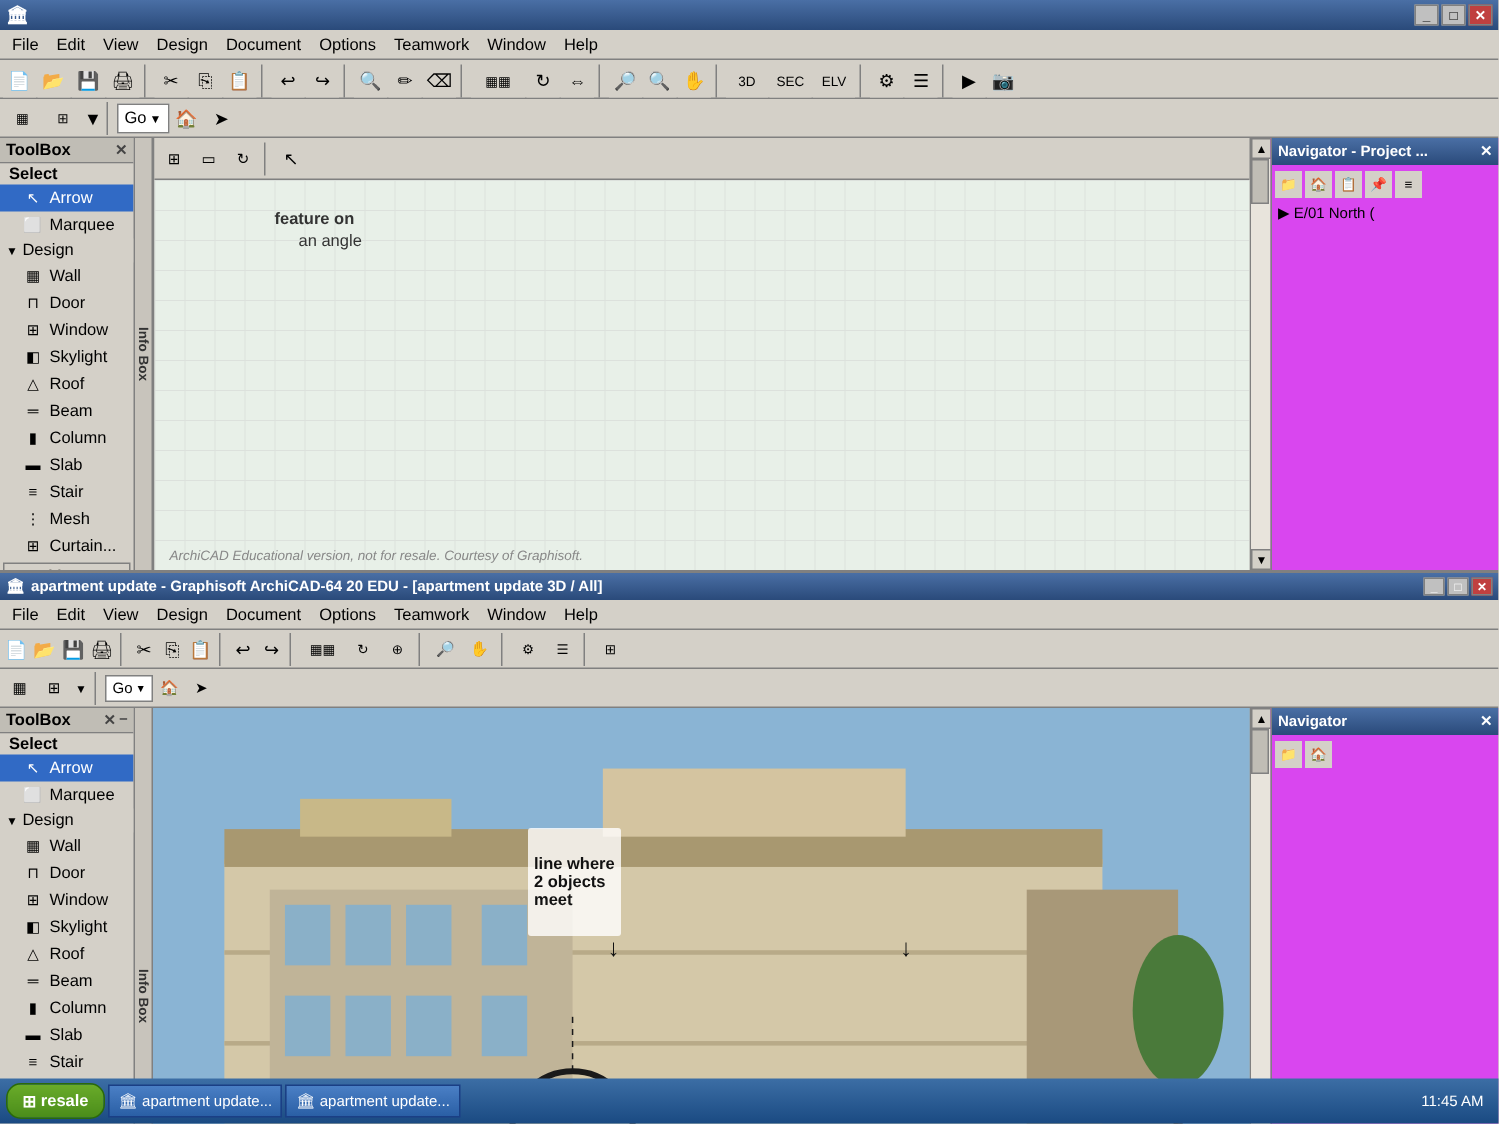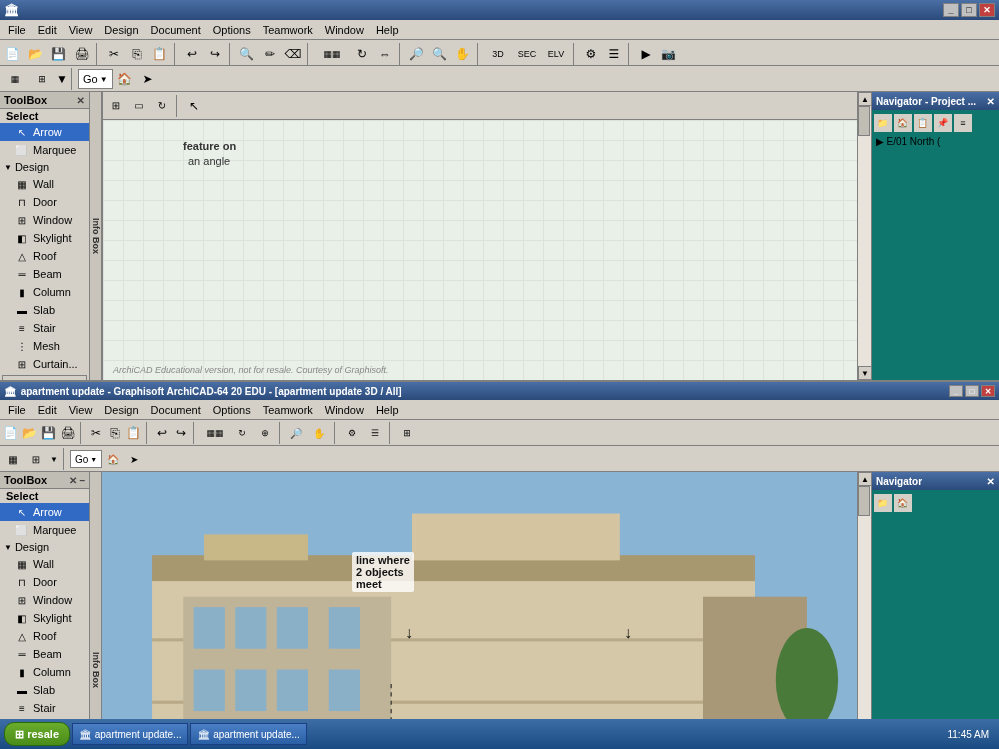--- a/index.html
+++ b/index.html
@@ -130,22 +130,22 @@
       justify-content: center;
       writing-mode: vertical-rl;
       font-size: 9px;
       font-weight: bold;
       color: #333;
       cursor: pointer;
     }
 
     
     .navigator-panel {
-      width: 128px;
-      background: #0f766e;
+      width: 152px;
+      background: #d946ef;
       border-left: 1px solid #808080;
     }
     .navigator-title {
       height: 18px;
       background: linear-gradient(to bottom, #4a6fa5, #2a4a7a);
       color: white;
       font-size: 10px;
       font-weight: bold;
       display: flex;
       align-items: center;
@@ -466,21 +466,21 @@
         <div class="tb-btn" style="font-size:10px;">▭</div>
         <div class="tb-btn" style="font-size:10px;">↻</div>
         <div class="tb-separator"></div>
         <div class="tb-btn" style="font-size:12px;">↖</div>
       </div>
 
       <div class="top-drawing-bg" style="flex:1; position:relative;">
         <div class="grid-lines"></div>
 
         <div style="position:absolute; top:20px; left:80px; font-size:11px; color:#333;font-weight:bold;">feature on</div>
-        <div style="position:absolute; top:35px; left:85px; font-size:11px; color:#333;">an angle</div>
+        <div style="position:absolute; top:35px; left:96px; font-size:11px; color:#333;">an angle</div>
 
         <div style="position:absolute; bottom:5px; left:10px; font-size:9px; color:#888; font-style:italic;">ArchiCAD Educational version, not for resale. Courtesy of Graphisoft.</div>
       </div>
     </div>
 
     <div class="scroll-bar-v">
       <div class="scroll-btn">▲</div>
       <div class="scroll-track">
         <div class="scroll-thumb"></div>
       </div>
@@ -683,21 +683,21 @@
           <ellipse cx="680" cy="200" rx="30" ry="50" fill="#4a7a3a"></ellipse>
           <rect cx="680" cy="250" width="6" height="30" fill="#6a4a2a" x="677" y="245"></rect>
 
           <rect x="0" y="300" width="730" height="20" fill="#a89870"></rect>
 
           <circle cx="280" cy="280" r="40" fill="none" stroke="#1a1a1a" stroke-width="4"></circle>
           <line x1="280" y1="240" x2="280" y2="200" stroke="#1a1a1a" stroke-width="1" stroke-dasharray="4,4"></line>
         </svg>
 
         
-        <div style="position:absolute; top:80px; left:250px; font-size:11px; font-weight:bold; color:#111; background:rgba(255,255,255,0.8); padding:2px 4px; border-radius:2px;">line where<br>2 objects<br>meet</div>
+        <div style="position:absolute; top:80px; left:250px; font-size:11px; font-weight:bold; color:#111; background:rgba(255,255,255,0.8); padding:18px 4px; border-radius:2px;">line where<br>2 objects<br>meet</div>
 
         
         <div style="position:absolute;top:152px;left:303px;font-size:16px;color:#111;">↓</div>
         
         <div style="position:absolute;top:152px;right:225px;font-size:16px;color:#111;">↓</div>
 
         
         
       </div>
 

